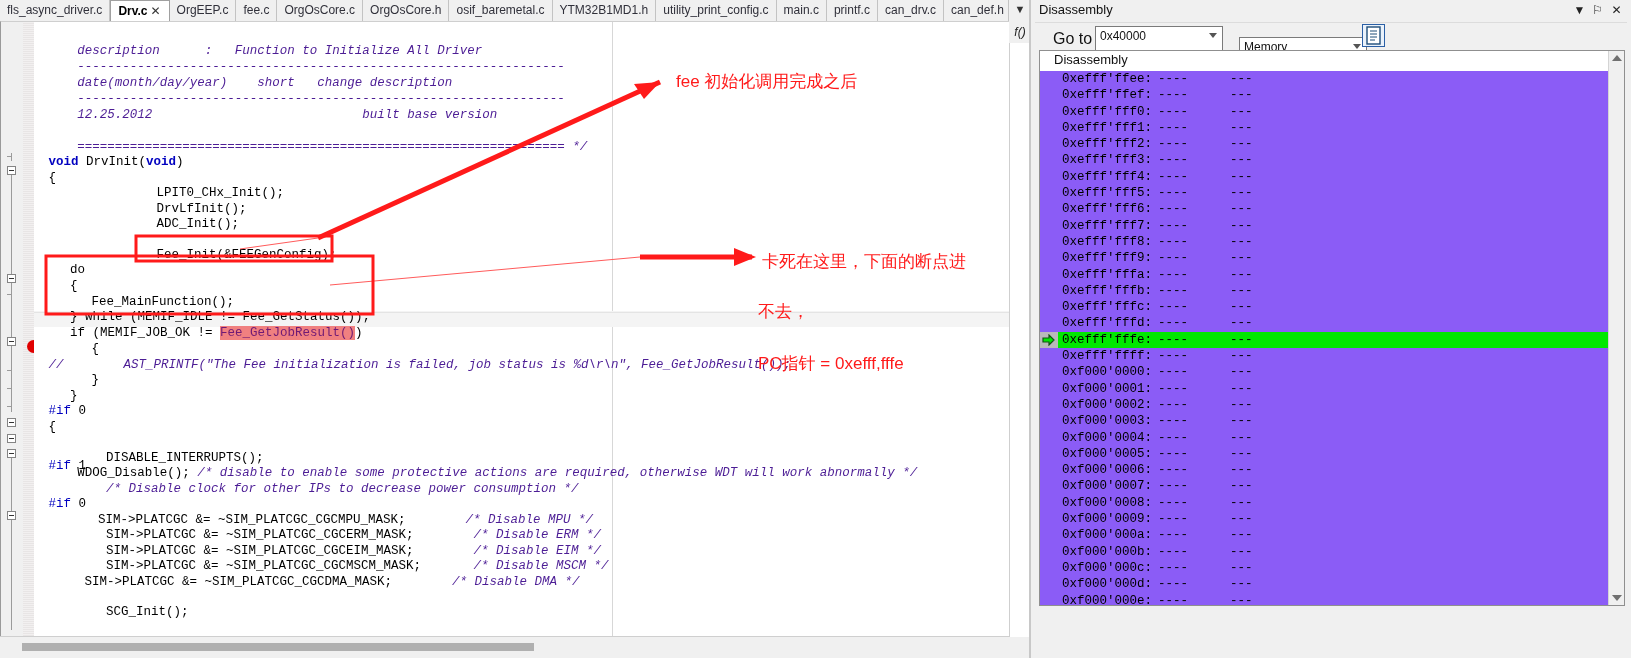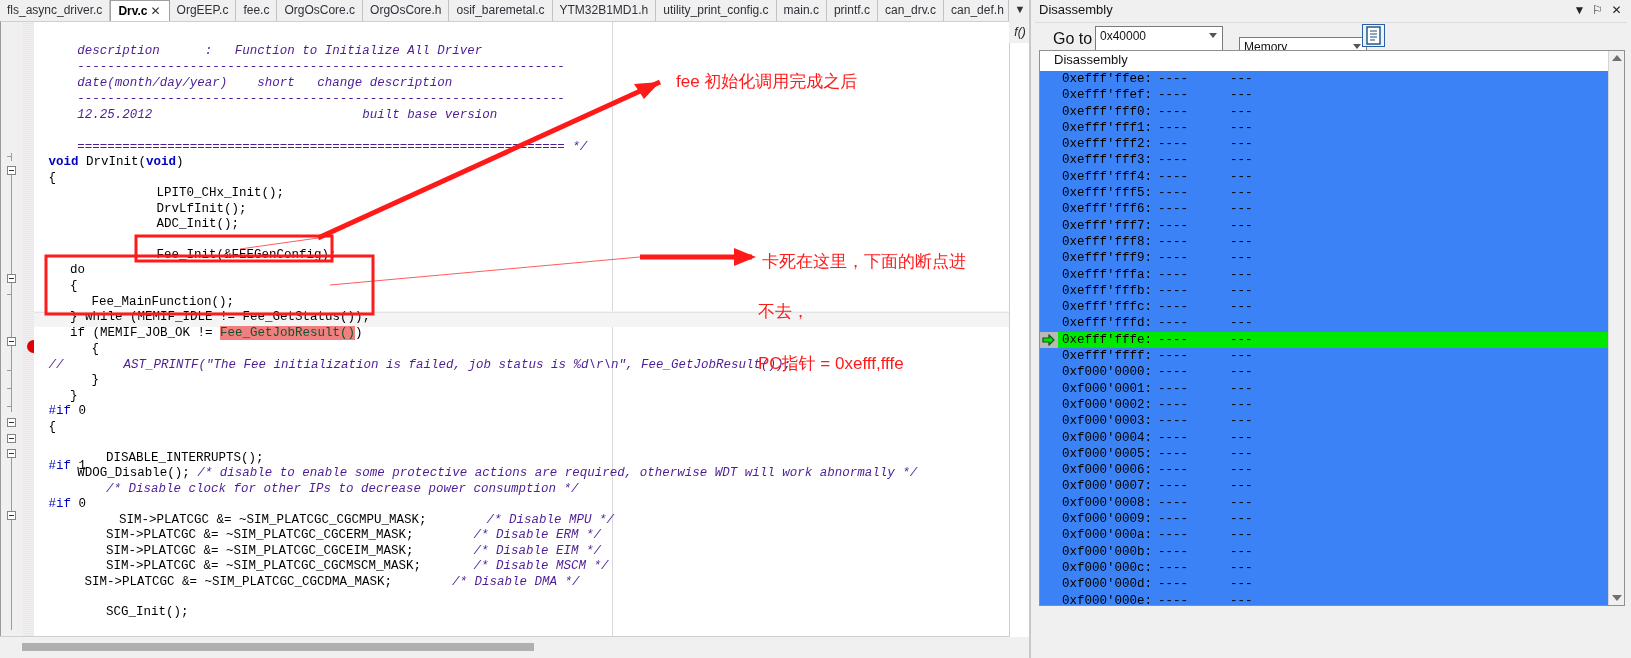--- a/index.html
+++ b/index.html
@@ -74,21 +74,21 @@
     background: #ffffff;
     font-family: "Liberation Mono", "DejaVu Sans Mono", monospace;
     font-size: 12.5px;
     overflow: hidden;
   }
   .cl { position: absolute; left: 0; height: 16px; line-height: 16px; white-space: pre; }
   .cm { color: #4c1d95; font-style: italic; }
   .kw { color: #0000c0; font-weight: bold; }
   .pp { color: #0000c0; }
   .nm { color: #000000; }
-  .hl-sel { background: #f08080; color: #14532d; }
+  .hl-sel { background: #f08080; color: #701a75; }
   .curline { position: absolute; left: 0; right: 0; height: 16px; background: #f4f4f4; }
 
   
   .fold {
     position: absolute; left: 6px; width: 9px; height: 9px;
     border: 1px solid #848484; background: #fff; box-sizing: border-box;
   }
   .fold::before {
     content: ""; position: absolute; left: 1px; top: 3px; width: 5px; height: 1px; background: #333;
   }
@@ -174,21 +174,21 @@
     border: 1px solid #8f8f8f; box-sizing: border-box; overflow: hidden;
   }
   #disasm-header {
     position: absolute; left: 0; top: 0; width: 100%; height: 20px;
     background: #ffffff; color: #111; font-size: 13px;
     font-family: "Liberation Sans", sans-serif;
     padding-left: 14px; box-sizing: border-box; line-height: 18px;
   }
   #disasm-rows {
     position: absolute; left: 0; top: 20px; right: 16px; bottom: 0;
-    background: #3b82f6; overflow: hidden;
+    background: #8b5cf6; overflow: hidden;
     font-family: "Liberation Mono", "DejaVu Sans Mono", monospace;
     font-size: 12.5px;
   }
   .d-row { position: relative; height: 16.3px; line-height: 16.3px; white-space: pre; }
   .d-row.pc { background: #00e800; }
   .d-gutter { position: absolute; left: 0; top: 0; width: 18px; height: 100%; }
   .d-addr { position: absolute; left: 22px; }
   .d-opc  { position: absolute; left: 118px; }
   .d-dis  { position: absolute; left: 190px; }
   .pc-arrow {
@@ -282,21 +282,21 @@
             <div class="cl" style="top: 335px; left: 14.4px;"><span class="cm">//        AST_PRINTF("The Fee initialization is failed, job status is %d\r\n", Fee_GetJobResult());</span></div>
             <div class="cl" style="top: 350px; left: 57.6px;"><span class="nm">}</span></div>
             <div class="cl" style="top: 366px; left: 36px;"><span class="nm">}</span></div>
             <div class="cl" style="top: 381px; left: 14.4px;"><span class="pp">#if </span><span class="nm">0</span></div>
             <div class="cl" style="top: 397px; left: 14.4px;"><span class="nm">{</span></div>
             <div class="cl" style="top: 436px; left: 14.4px;"><span class="pp">#if </span><span class="nm">1</span></div>
             <div class="cl" style="top: 428px; left: 72px;"><span class="nm">DISABLE_INTERRUPTS();</span></div>
             <div class="cl" style="top: 443px; left: 43.2px;"><span class="nm">WDOG_Disable(); </span><span class="cm">/* disable to enable some protective actions are required, otherwise WDT will work abnormally */</span></div>
             <div class="cl" style="top: 459px; left: 72px;"><span class="cm">/* Disable clock for other IPs to decrease power consumption */</span></div>
             <div class="cl" style="top: 474px; left: 14.4px;"><span class="pp">#if </span><span class="nm">0</span></div>
-            <div class="cl" style="top: 490px; left: 85px;"><span class="nm">SIM-&gt;PLATCGC &amp;= ~SIM_PLATCGC_CGCMPU_MASK;        </span><span class="cm">/* Disable MPU */</span></div>
+            <div class="cl" style="top: 490px; left: 64px;"><span class="nm">SIM-&gt;PLATCGC &amp;= ~SIM_PLATCGC_CGCMPU_MASK;        </span><span class="cm">/* Disable MPU */</span></div>
             <div class="cl" style="top: 505px; left: 72px;"><span class="nm">SIM-&gt;PLATCGC &amp;= ~SIM_PLATCGC_CGCERM_MASK;        </span><span class="cm">/* Disable ERM */</span></div>
             <div class="cl" style="top: 521px; left: 72px;"><span class="nm">SIM-&gt;PLATCGC &amp;= ~SIM_PLATCGC_CGCEIM_MASK;        </span><span class="cm">/* Disable EIM */</span></div>
             <div class="cl" style="top: 536px; left: 72px;"><span class="nm">SIM-&gt;PLATCGC &amp;= ~SIM_PLATCGC_CGCMSCM_MASK;       </span><span class="cm">/* Disable MSCM */</span></div>
             <div class="cl" style="top: 552px; left: 50.4px;"><span class="nm">SIM-&gt;PLATCGC &amp;= ~SIM_PLATCGC_CGCDMA_MASK;        </span><span class="cm">/* Disable DMA */</span></div>
             <div class="cl" style="top: 582px; left: 72px;"><span class="nm">SCG_Init();</span></div>
           </div>
       </div>
     </div>
 
     <div id="v-scroll-editor"></div>

